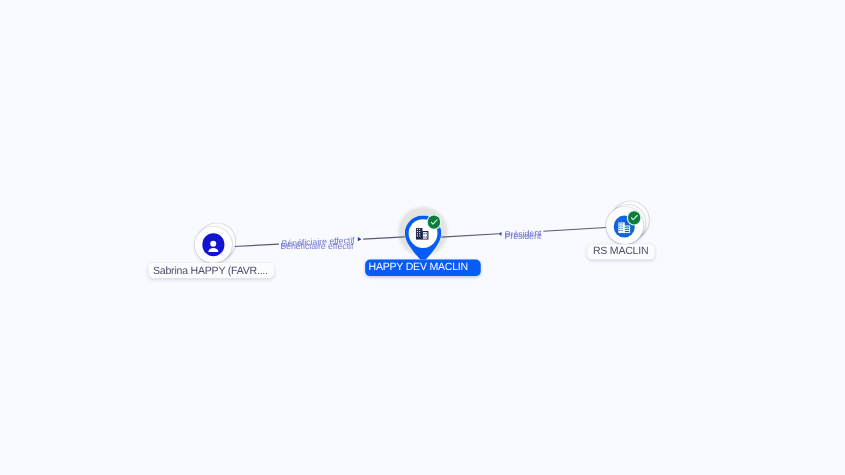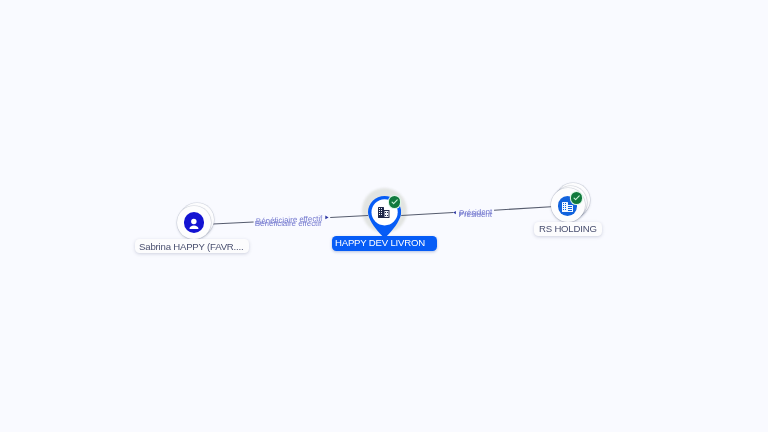--- a/index.html
+++ b/index.html
@@ -90,21 +90,21 @@
         <rect x="7" y="8" width="1" height="1"></rect>
           <rect x="9" y="8" width="1" height="1"></rect>
       </g>
     </svg>
     <div style="position:absolute;left:26.6px;top:8.4px;width:11.2px;height:11.2px;border-radius:50%;background:#117a3d;box-shadow:0 0 0 1.1px #ddf7e6;">
       <svg width="11.2" height="11.2" viewBox="0 0 12 12" style="display:block">
         <path d="M3.3 6.6 L4.95 8.25 L8.85 4.2" stroke="#c9f2d8" stroke-width="1.15" fill="none" stroke-linecap="round" stroke-linejoin="round"></path>
       </svg>
     </div>
   </div>
-  <div class="lbl lbl-blue" style="left:331.9px;top:236.2px;padding:1.3px 11.8px 2.2px 3.1px;"><span>HAPPY DEV LIVRON</span></div>
+  <div class="lbl lbl-blue" style="left:331.9px;top:236.2px;padding:1.3px 11.8px 2.2px 3.1px;"><span>HAPPY DEV MACLIN</span></div>
 
   <div class="node" style="left:551.1px;top:188.4px;">
     <div class="cstack" style="left:5.4px;top:-5.4px;"></div>
     <div class="cstack" style="left:2.7px;top:-2.7px;"></div>
     <div class="cstack" style="left:0;top:0;">
       <div class="cdisc-inner"></div>
     </div>
     <svg width="11" height="10" viewBox="0 0 11 10" style="position:absolute;left:10.75px;top:13.85px;display:block;">
       <rect fill="#f3f8ff" x="0" y="0" width="6" height="10" rx="0.5"></rect>
       <rect fill="#f3f8ff" x="5" y="3" width="6" height="7" rx="0.5"></rect>
@@ -123,20 +123,20 @@
         <rect x="6" y="6" width="4" height="1"></rect>
         <rect x="6" y="8" width="4" height="1"></rect>
       </g>
     </svg>
     <div style="position:absolute;left:19.9px;top:4.1px;width:11.2px;height:11.2px;border-radius:50%;background:#117a3d;box-shadow:0 0 0 1.1px #ddf7e6;">
       <svg width="11.2" height="11.2" viewBox="0 0 12 12" style="display:block">
         <path d="M3.3 6.6 L4.95 8.25 L8.85 4.2" stroke="#c9f2d8" stroke-width="1.15" fill="none" stroke-linecap="round" stroke-linejoin="round"></path>
       </svg>
     </div>
   </div>
-  <div class="lbl lbl-white" style="left:533.8px;top:221.5px;padding:1.9px 5.7px 1.4px 5.2px;"><span>RS HOLDING</span></div>
+  <div class="lbl lbl-white" style="left:533.8px;top:221.5px;padding:1.9px 5.7px 1.4px 5.2px;"><span>RS MACLIN</span></div>
 
   <div class="elabel" style="left:254.8px;top:218.6px;"><span>Bénéficiaire effectif</span></div>
   <div class="elabel" style="left:255.8px;top:217.3px;transform:rotate(-2.6deg);transform-origin:0 50%;"><span>Bénéficiaire effectif</span></div>
   <div class="elabel" style="left:458.6px;top:210.0px;"><span>Président</span></div>
   <div class="elabel" style="left:459.3px;top:209.3px;transform:rotate(-3.0deg);transform-origin:0 50%;"><span>Président</span></div>
 
 </div>
 
 </body></html>

